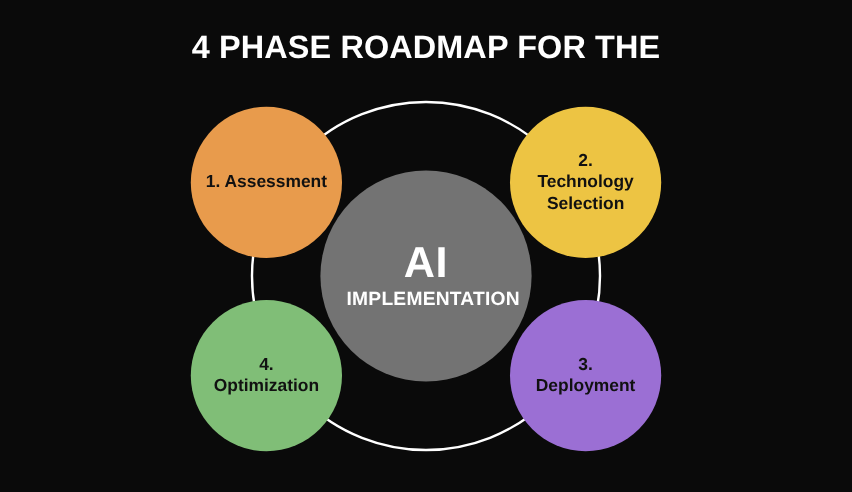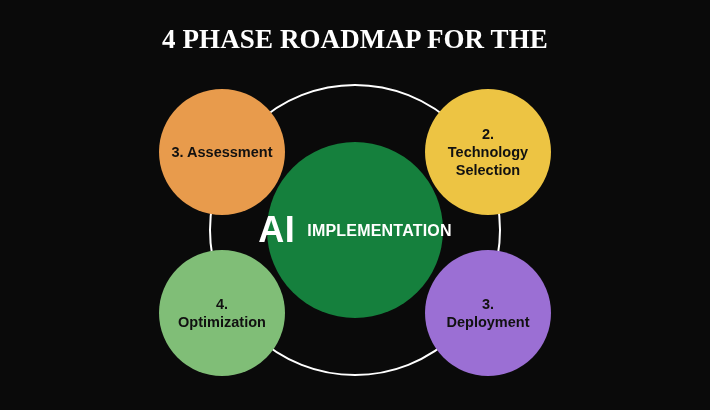--- a/index.html
+++ b/index.html
@@ -32,21 +32,20 @@
   }
   .title-line {
     display: block;
     color: #ffffff;
     font-weight: 700;
     font-size: 27px;
     line-height: 34px;
     letter-spacing: 0.1px;
     text-transform: uppercase;
     white-space: nowrap;
-    font-family: Liberation Serif, serif;
   }
 
   
   .stage {
     position: absolute;
     left: 0;
     top: 0;
     width: 710px;
     height: 410px;
   }
@@ -100,22 +99,22 @@
   .node-deployment {
     width: 126px; height: 126px;
     left: 425px; top: 250px;
     background: #9b6fd4;
   }
 
   
   .node-center {
     width: 176px; height: 176px;
     left: 267px; top: 142px;
-    background: #15803d;
-    flex-direction: row;
+    background: #737373;
+    flex-direction: column;
     z-index: 4;
   }
   .center-main {
     color: #ffffff;
     font-weight: 700;
     font-size: 36px;
     line-height: 38px;
     letter-spacing: 0.5px;
   }
   .center-sub {
@@ -137,21 +136,21 @@
     <span class="title-line">4 PHASE ROADMAP FOR THE</span>
   </div>
 
   <div class="stage">
 
     <svg class="ring-svg" viewBox="0 0 710 410">
       <circle cx="355" cy="230" r="145" fill="none" stroke="#ffffff" stroke-width="2"></circle>
     </svg>
 
     <div class="node node-assessment">
-      <span class="node-label">3. Assessment</span>
+      <span class="node-label">1. Assessment</span>
     </div>
 
     <div class="node node-technology">
       <span class="node-label">2.
 Technology
 Selection</span>
     </div>
 
     <div class="node node-deployment">
       <span class="node-label">3.

